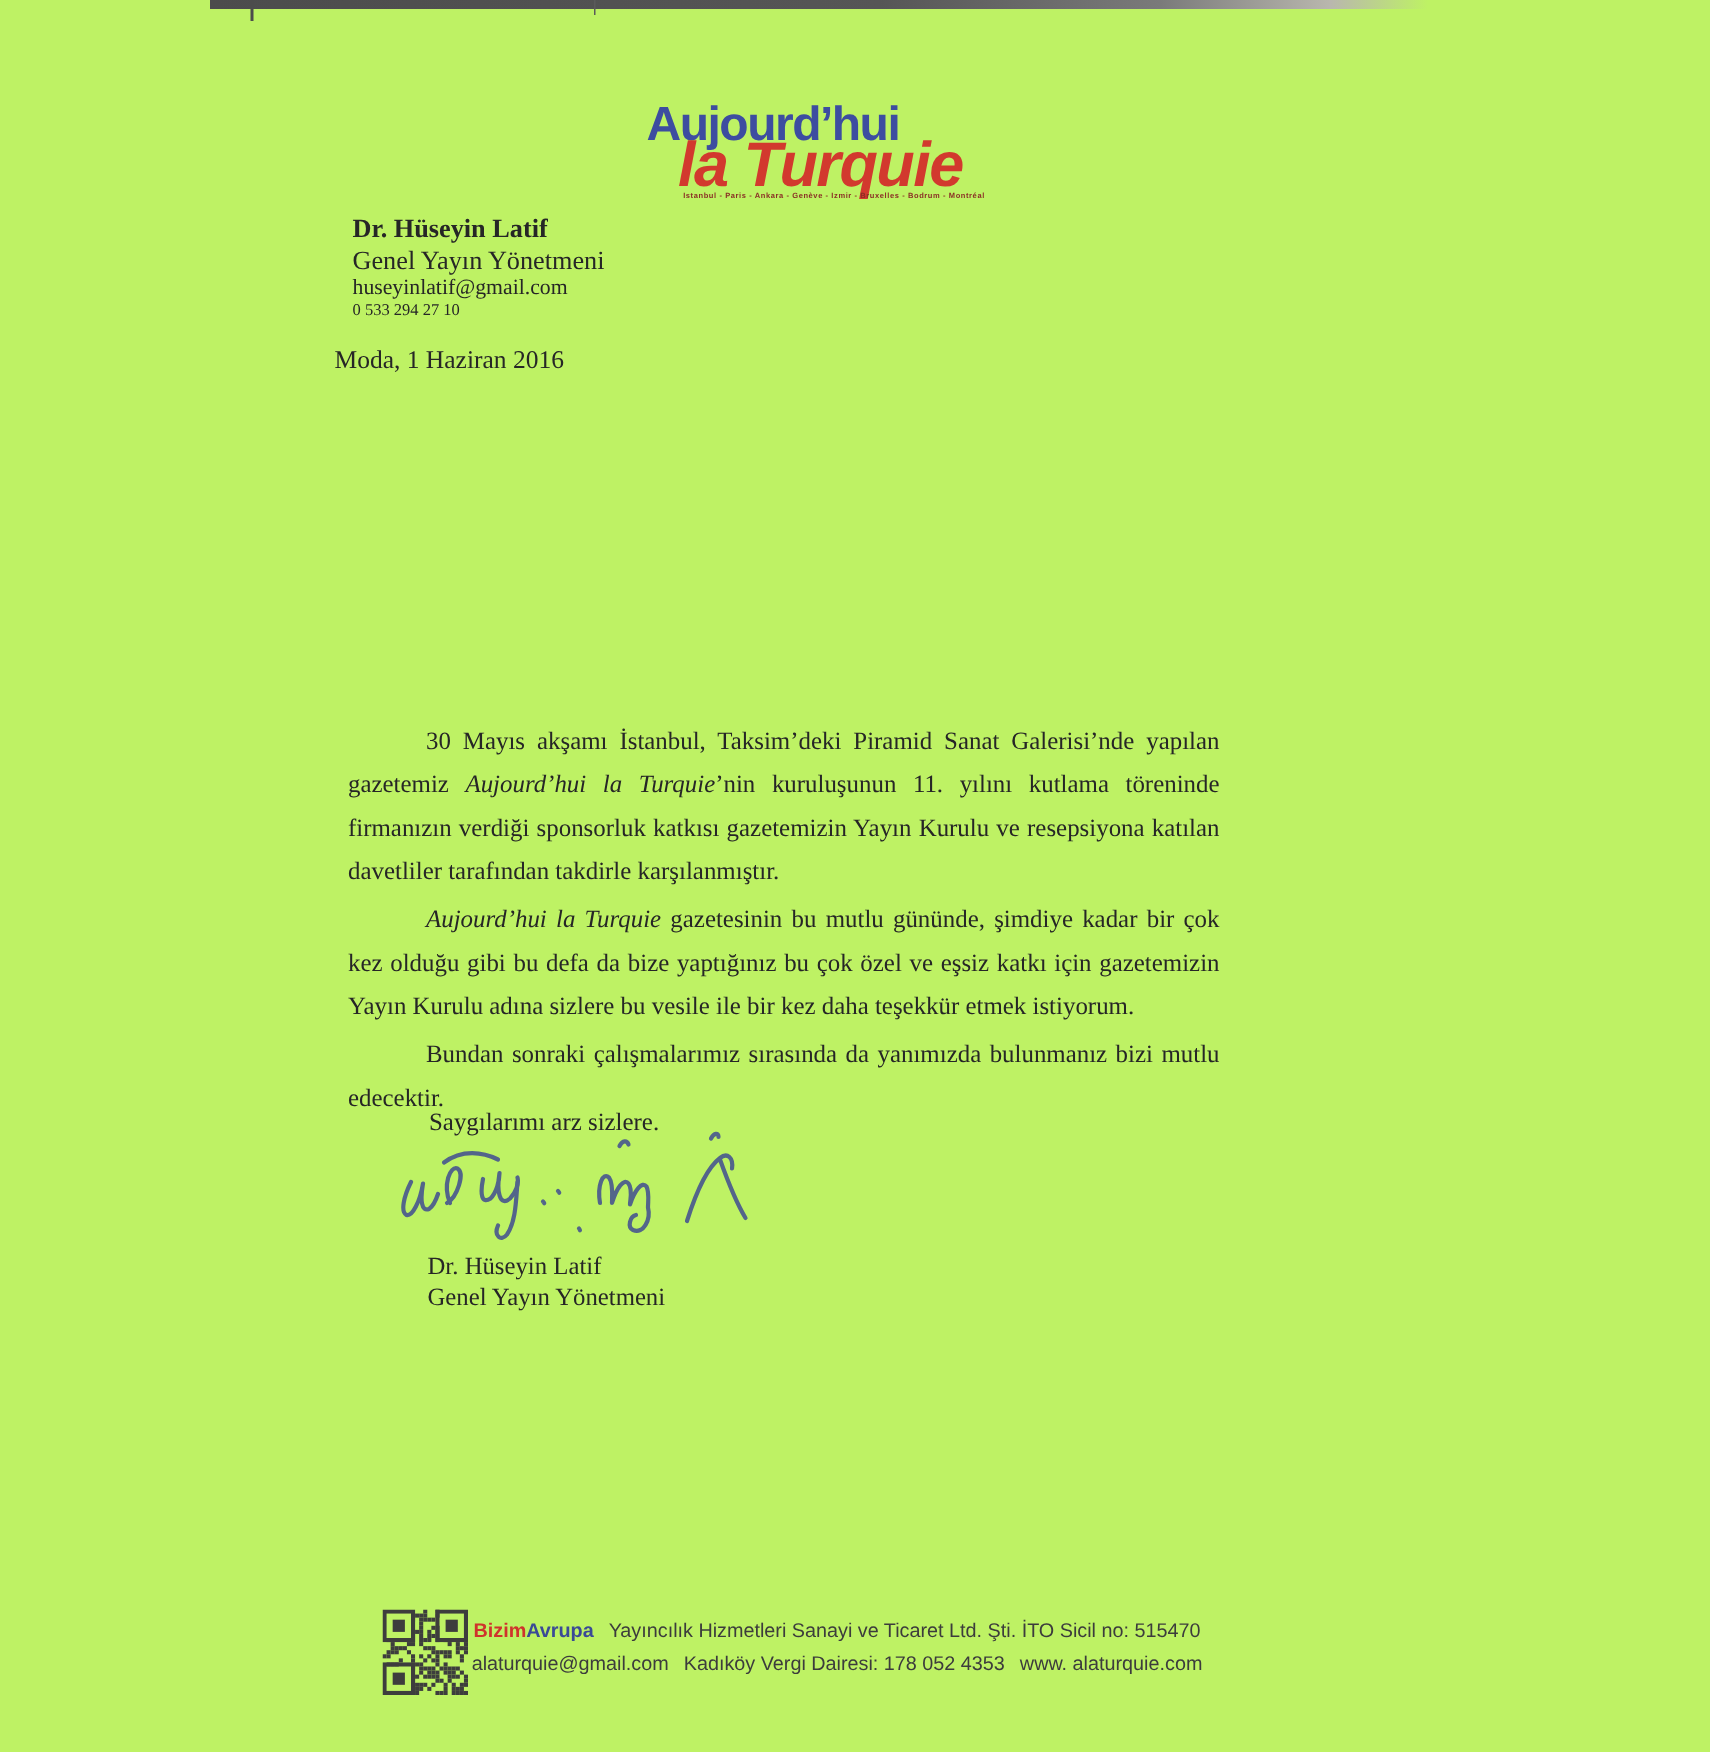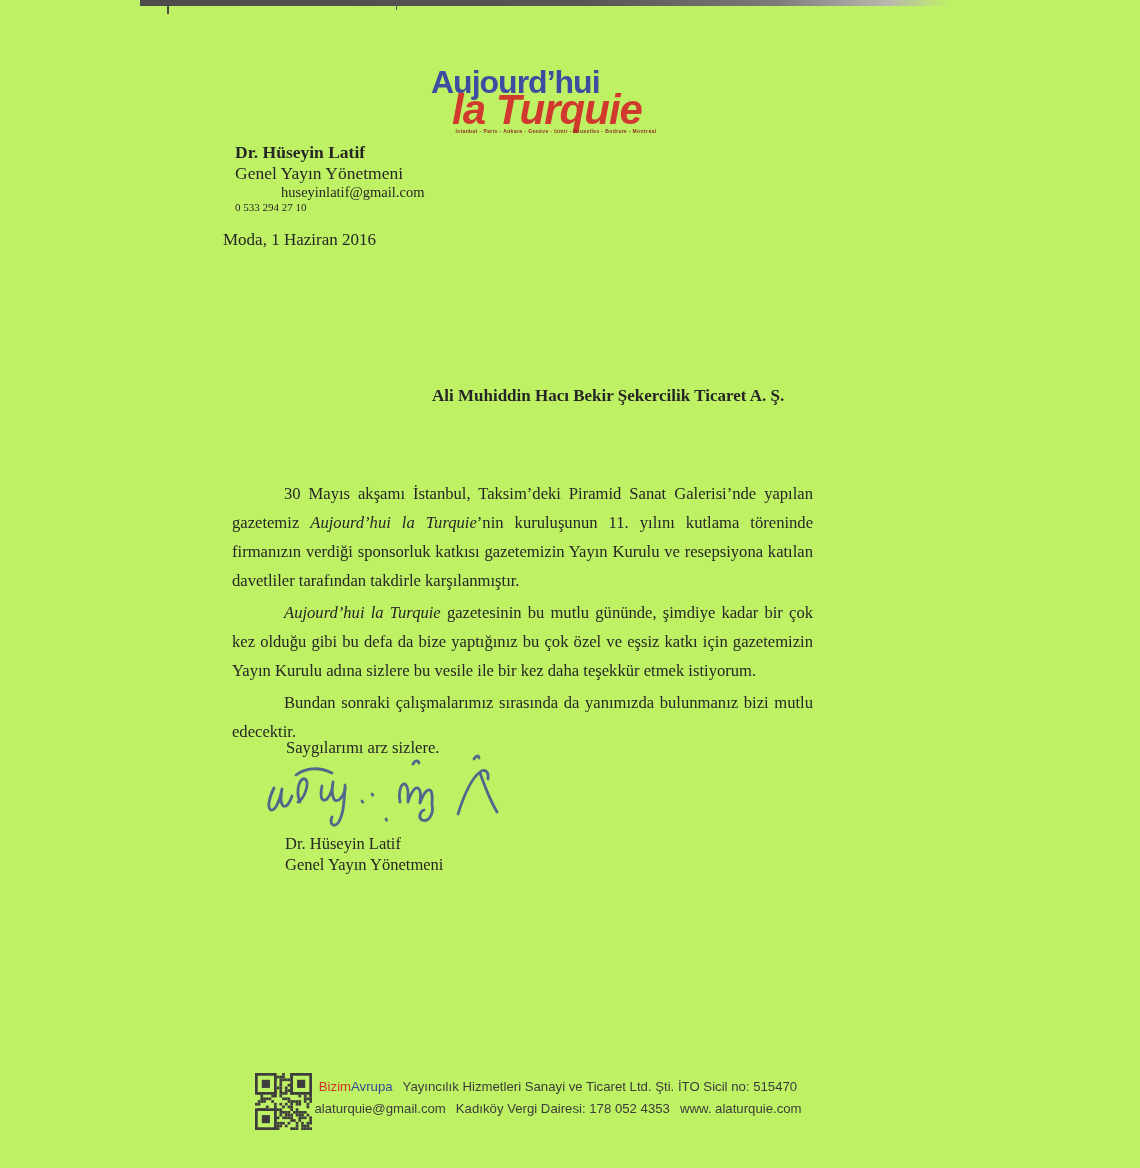--- a/index.html
+++ b/index.html
@@ -19,21 +19,21 @@
     font-weight:bold;font-size:32px;letter-spacing:-1px;}
   .logo-line2{left:452px;top:86px;font-family:"Liberation Sans",sans-serif;
     font-weight:bold;font-style:italic;font-size:42px;letter-spacing:-1px;}
   .logo-cities{left:447px;top:128px;width:218px;font-family:"Liberation Sans",sans-serif;
     font-weight:bold;font-size:5px;letter-spacing:.4px;text-align:center;}
 
   
   .sender{left:235px;top:143px;line-height:1.08;}
   .sender .s-name{font-weight:bold;font-size:17.5px;margin-bottom:2px;}
   .sender .s-title{font-size:17.5px;margin-bottom:2px;}
-  .sender .s-email{font-size:14.5px;margin-bottom:2px;margin-left:46px;}
+  .sender .s-email{font-size:14.5px;margin-bottom:2px;}
   .sender .s-phone{font-size:11px;}
   .date-line{left:223px;top:230px;font-size:17px;}
 
   
   .recipient{left:432px;top:382px;line-height:28px;font-size:17px;}
   .recipient .r-name{font-weight:bold;}
 
   
   .body-text{left:229px;top:476px;width:587px;font-size:16.6px;line-height:29px;
     text-align:justify;}
@@ -41,21 +41,21 @@
   .closing{left:286px;top:738px;font-size:16.6px;}
 
   
   .sig-svg{left:258px;top:748px;}
   .sig-block{left:285px;top:833px;font-size:16.5px;line-height:21px;}
 
   
   .qr{left:255px;top:1073px;width:57px;height:57px;}
   .footer-text{left:278px;top:1076px;width:560px;text-align:center;
     font-family:"Liberation Sans",sans-serif;font-size:13.2px;line-height:21.5px;color:#3c3c3c;}
-  .footer-text .co{font-weight:normal;}
+  .footer-text .co{font-weight:bold;}
   .gap{display:inline-block;width:10px;}
 </style>
 </head>
 <body>
 
 <div class="page">
 
   <div class="abs scan-bar"></div>
   <div class="abs scan-tick1"></div>
   <div class="abs scan-tick2"></div>
@@ -67,21 +67,20 @@
   <div class="abs sender">
     <div class="s-name">Dr. Hüseyin Latif</div>
     <div class="s-title">Genel Yayın Yönetmeni</div>
     <div class="s-email">huseyinlatif@gmail.com</div>
     <div class="s-phone">0 533 294 27 10</div>
   </div>
 
   <div class="abs date-line">Moda, 1 Haziran 2016</div>
 
   <div class="abs recipient">
-    <div class="r-name">Ali Muhiddin Hacı Bekir Şekercilik Ticaret A. Ş.</div>
   </div>
 
   <div class="abs body-text">
     <p><span>30 Mayıs akşamı İstanbul, Taksim’deki Piramid Sanat Galerisi’nde yapılan gazetemiz </span><i>Aujourd’hui la Turquie</i><span>’nin kuruluşunun 11. yılını kutlama töreninde firmanızın verdiği sponsorluk katkısı gazetemizin Yayın Kurulu ve resepsiyona katılan davetliler tarafından takdirle karşılanmıştır.</span></p>
     <p><i>Aujourd’hui la Turquie</i><span> gazetesinin bu mutlu gününde, şimdiye kadar bir çok kez olduğu gibi bu defa da bize yaptığınız bu çok özel ve eşsiz katkı için gazetemizin Yayın Kurulu adına sizlere bu vesile ile bir kez daha teşekkür etmek istiyorum.</span></p>
     <p>Bundan sonraki çalışmalarımız sırasında da yanımızda bulunmanız bizi mutlu edecektir.</p>
   </div>
 
   <div class="abs closing">Saygılarımı arz sizlere.</div>
 

